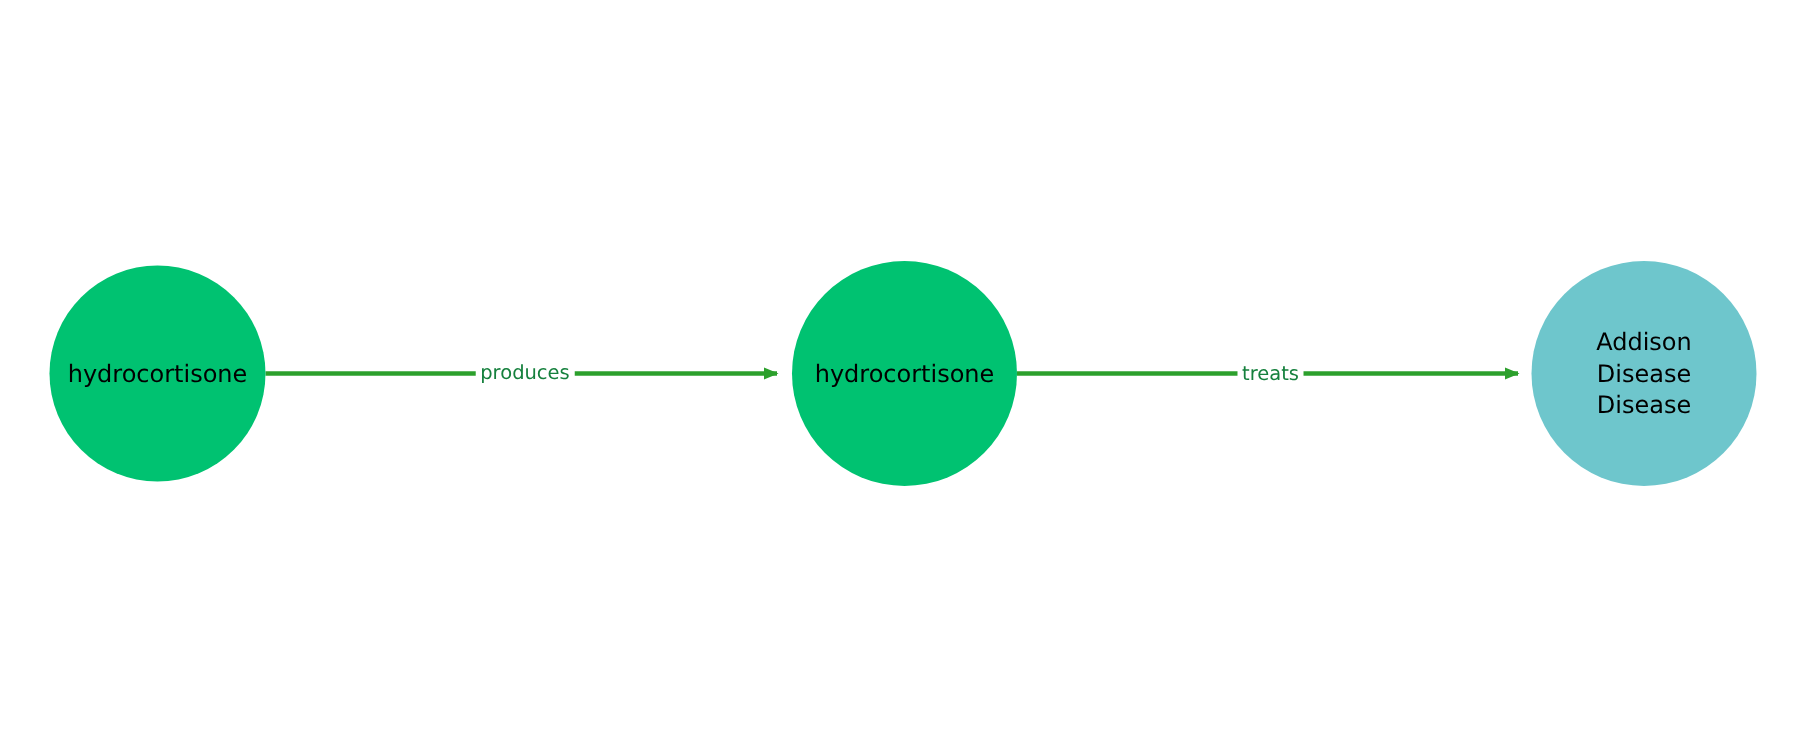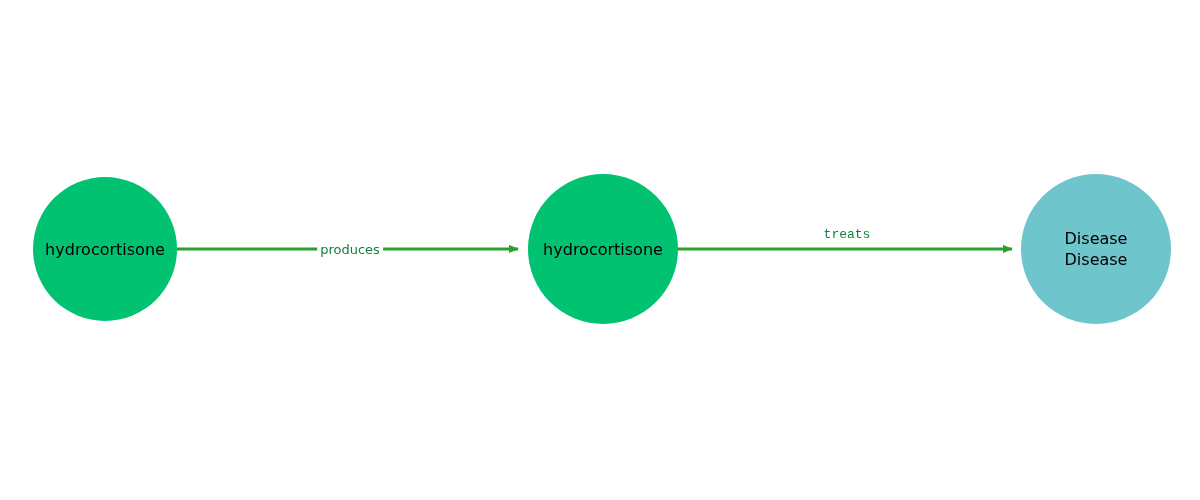--- a/index.html
+++ b/index.html
@@ -82,22 +82,23 @@
   </div>
 
   <div class="node" style="left:528px; top:174px; width:150px; height:150px; background:#00c271;">
     <div class="node-label">
       <span>hydrocortisone</span>
     </div>
   </div>
 
   <div class="node" style="left:1021px; top:174px; width:150px; height:150px; background:#6ec6cc;">
     <div class="node-label">
+      <span>Addison</span>
       <span>Disease</span>
       <span>Disease</span>
     </div>
   </div>
 
   <div class="edge-label" style="left:350px; top:249px;">produces</div>
 
-  <div class="edge-label" style="left:847px; top:234px;font-family:Liberation Mono, monospace;">treats</div>
+  <div class="edge-label" style="left:847px; top:250px;">treats</div>
 
 </div>
 
 </body></html>

